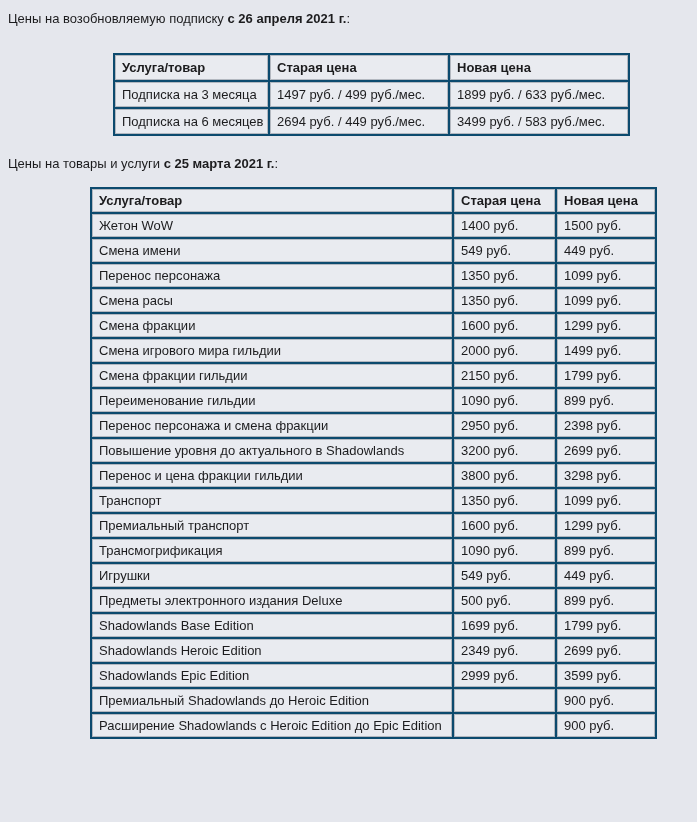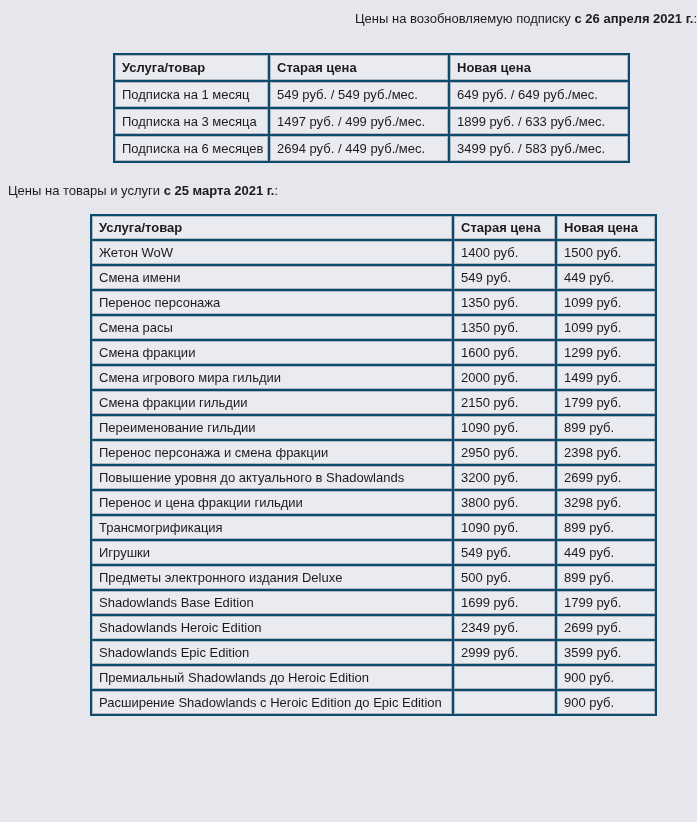--- a/index.html
+++ b/index.html
@@ -8,21 +8,21 @@
     height: 822px;
     box-sizing: border-box;
     padding: 11px 0 0 8px;
     background: #e5e7ed;
     font-family: "Liberation Sans", sans-serif;
     font-size: 13px;
     color: #1c1c1e;
     overflow: hidden;
   }
   .heading { line-height: 15px; }
-  .heading-1 { margin: 0 0 27px 0; text-align: right; }
+  .heading-1 { margin: 0 0 27px 0; }
   .heading-2 { margin: 20px 0 16px 0; }
   .heading b { font-weight: bold; }
 
   table.price-table {
     border-collapse: separate;
     border-spacing: 2px;
     background: #0c4a6e;
     table-layout: fixed;
   }
   table.t1 { width: 517px; margin-left: 105px; }
@@ -56,25 +56,20 @@
   </colgroup>
   <thead>
     <tr>
         <th>Услуга/товар</th>
         <th>Старая цена</th>
         <th>Новая цена</th>
       </tr>
   </thead>
   <tbody>
       <tr>
-        <td>Подписка на 1 месяц</td>
-        <td>549 руб. / 549 руб./мес.</td>
-        <td>649 руб. / 649 руб./мес.</td>
-      </tr>
-      <tr>
         <td>Подписка на 3 месяца</td>
         <td>1497 руб. / 499 руб./мес.</td>
         <td>1899 руб. / 633 руб./мес.</td>
       </tr>
       <tr>
         <td>Подписка на 6 месяцев</td>
         <td>2694 руб. / 449 руб./мес.</td>
         <td>3499 руб. / 583 руб./мес.</td>
       </tr>
     </tbody>
@@ -145,20 +140,30 @@
         <td>Повышение уровня до актуального в Shadowlands</td>
         <td>3200 руб.</td>
         <td>2699 руб.</td>
       </tr>
       <tr>
         <td>Перенос и цена фракции гильдии</td>
         <td>3800 руб.</td>
         <td>3298 руб.</td>
       </tr>
       <tr>
+        <td>Транспорт</td>
+        <td>1350 руб.</td>
+        <td>1099 руб.</td>
+      </tr>
+      <tr>
+        <td>Премиальный транспорт</td>
+        <td>1600 руб.</td>
+        <td>1299 руб.</td>
+      </tr>
+      <tr>
         <td>Трансмогрификация</td>
         <td>1090 руб.</td>
         <td>899 руб.</td>
       </tr>
       <tr>
         <td>Игрушки</td>
         <td>549 руб.</td>
         <td>449 руб.</td>
       </tr>
       <tr>

